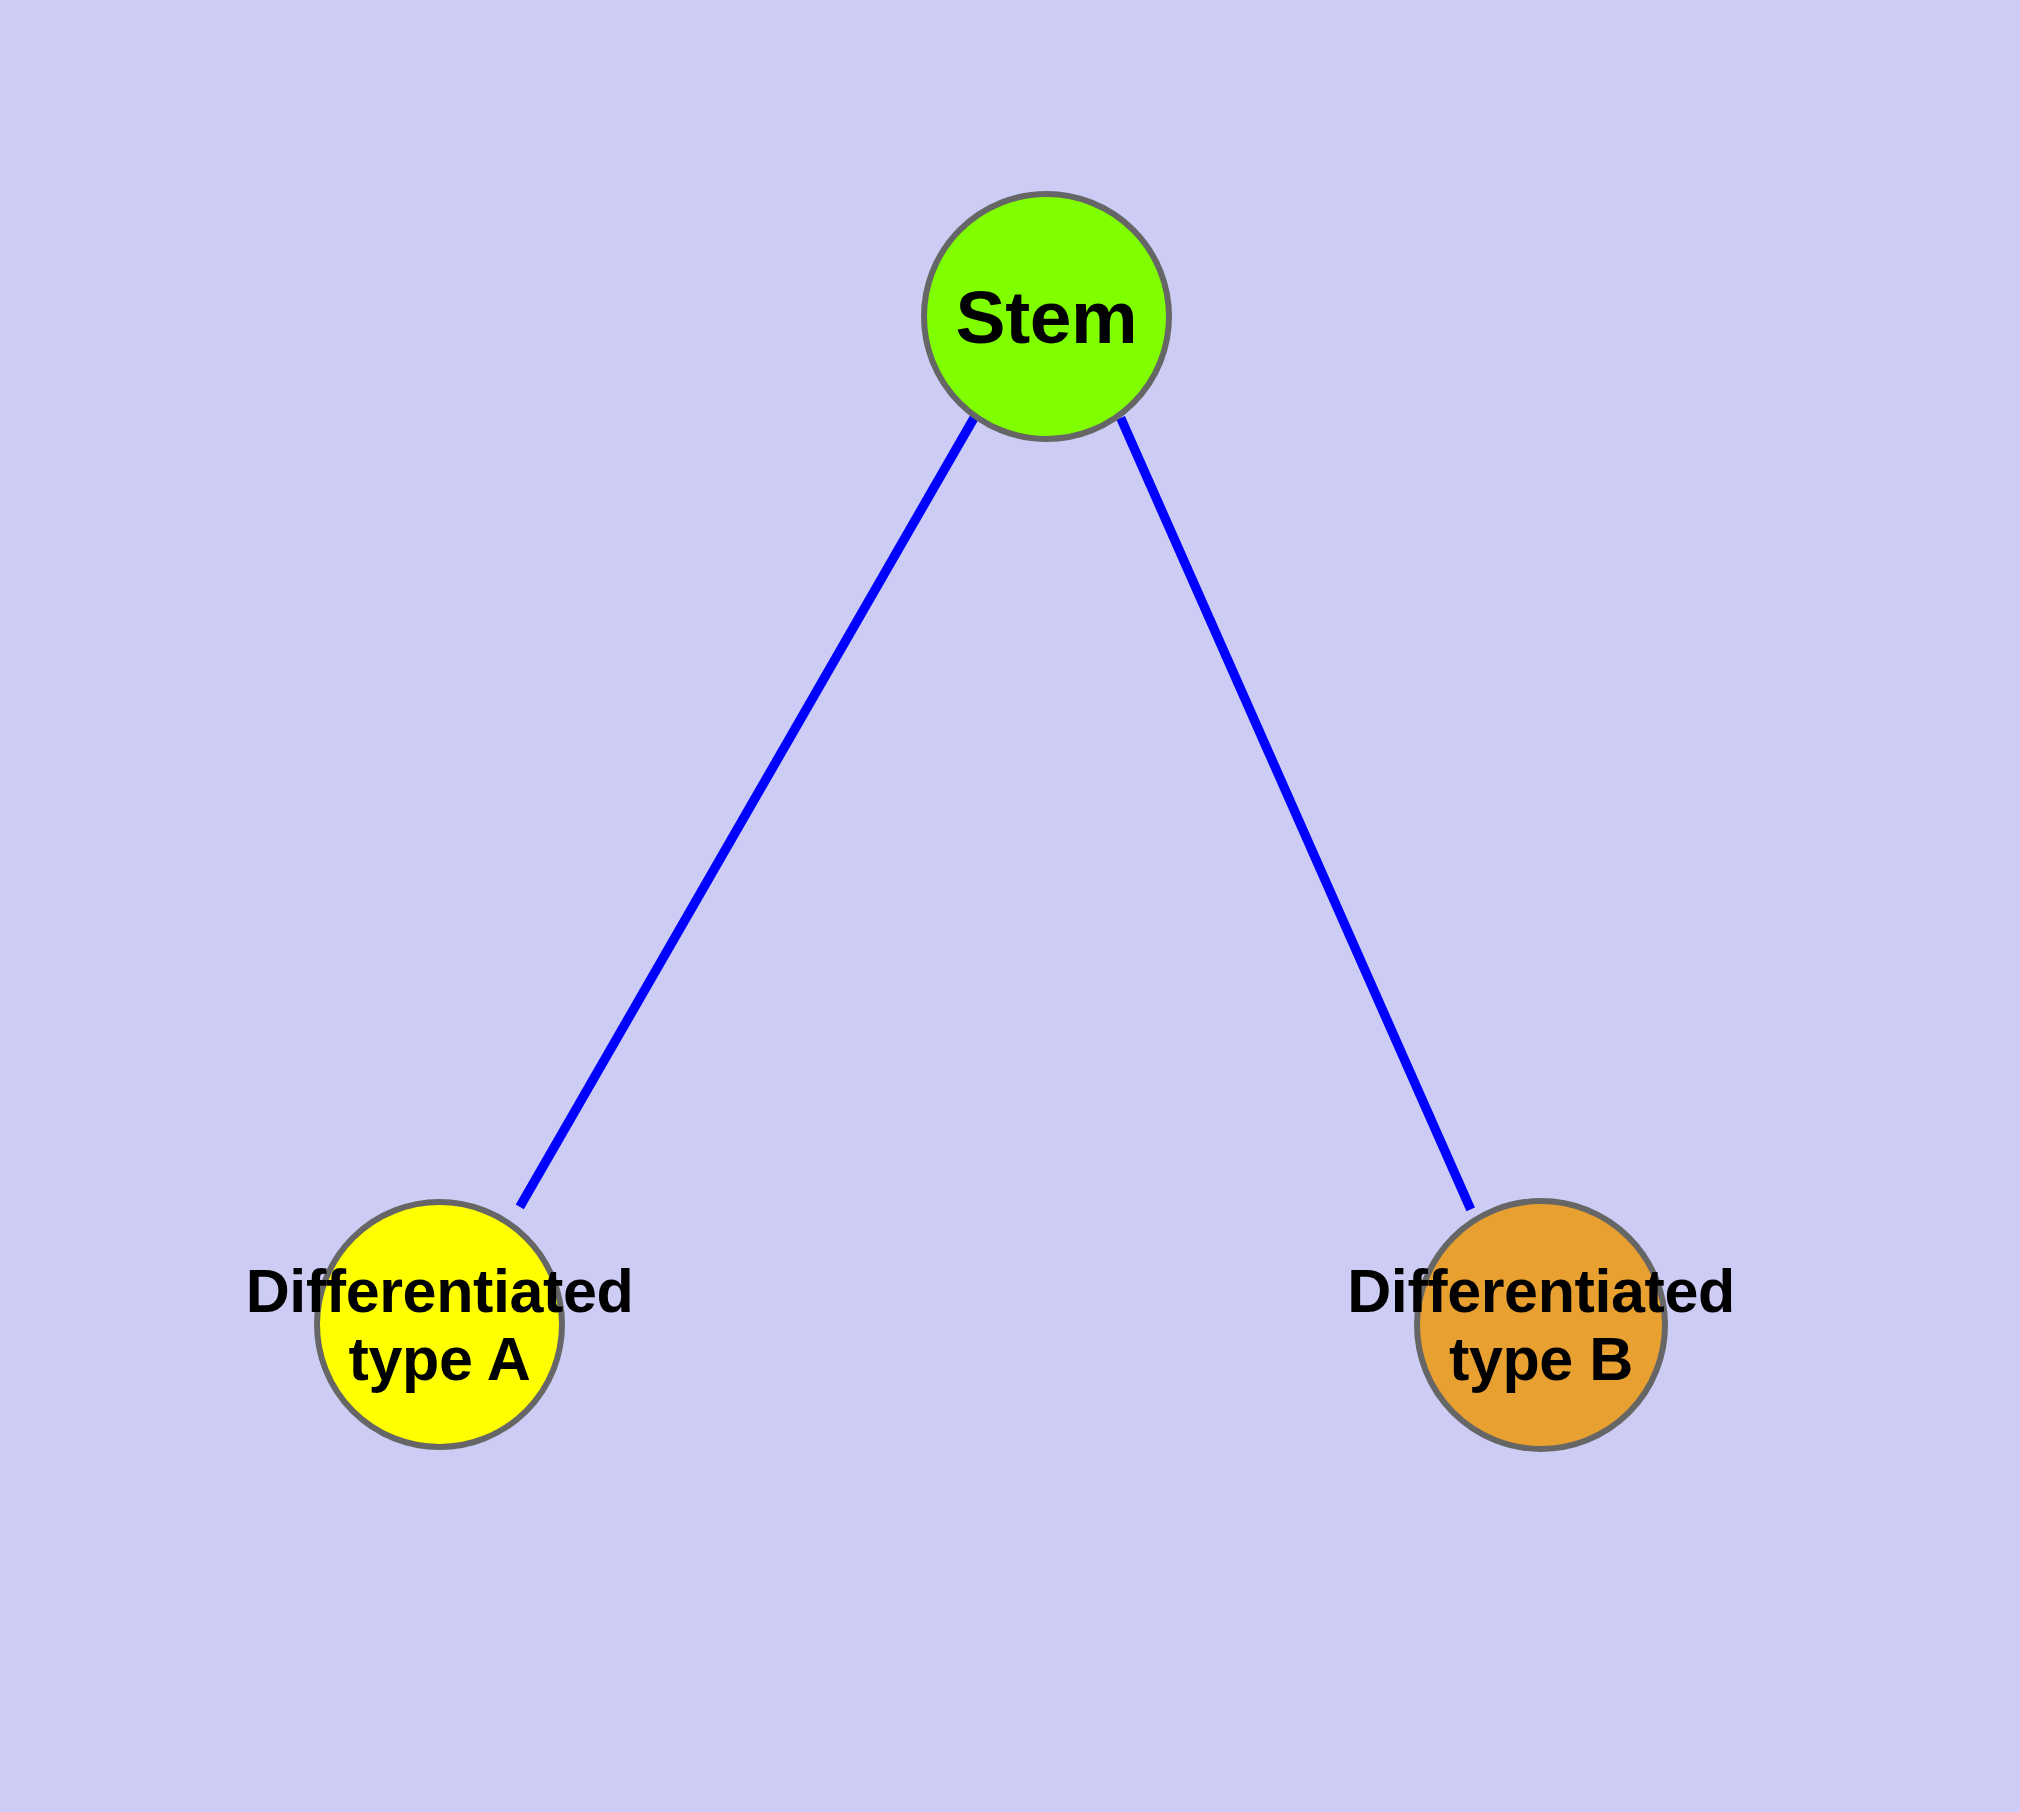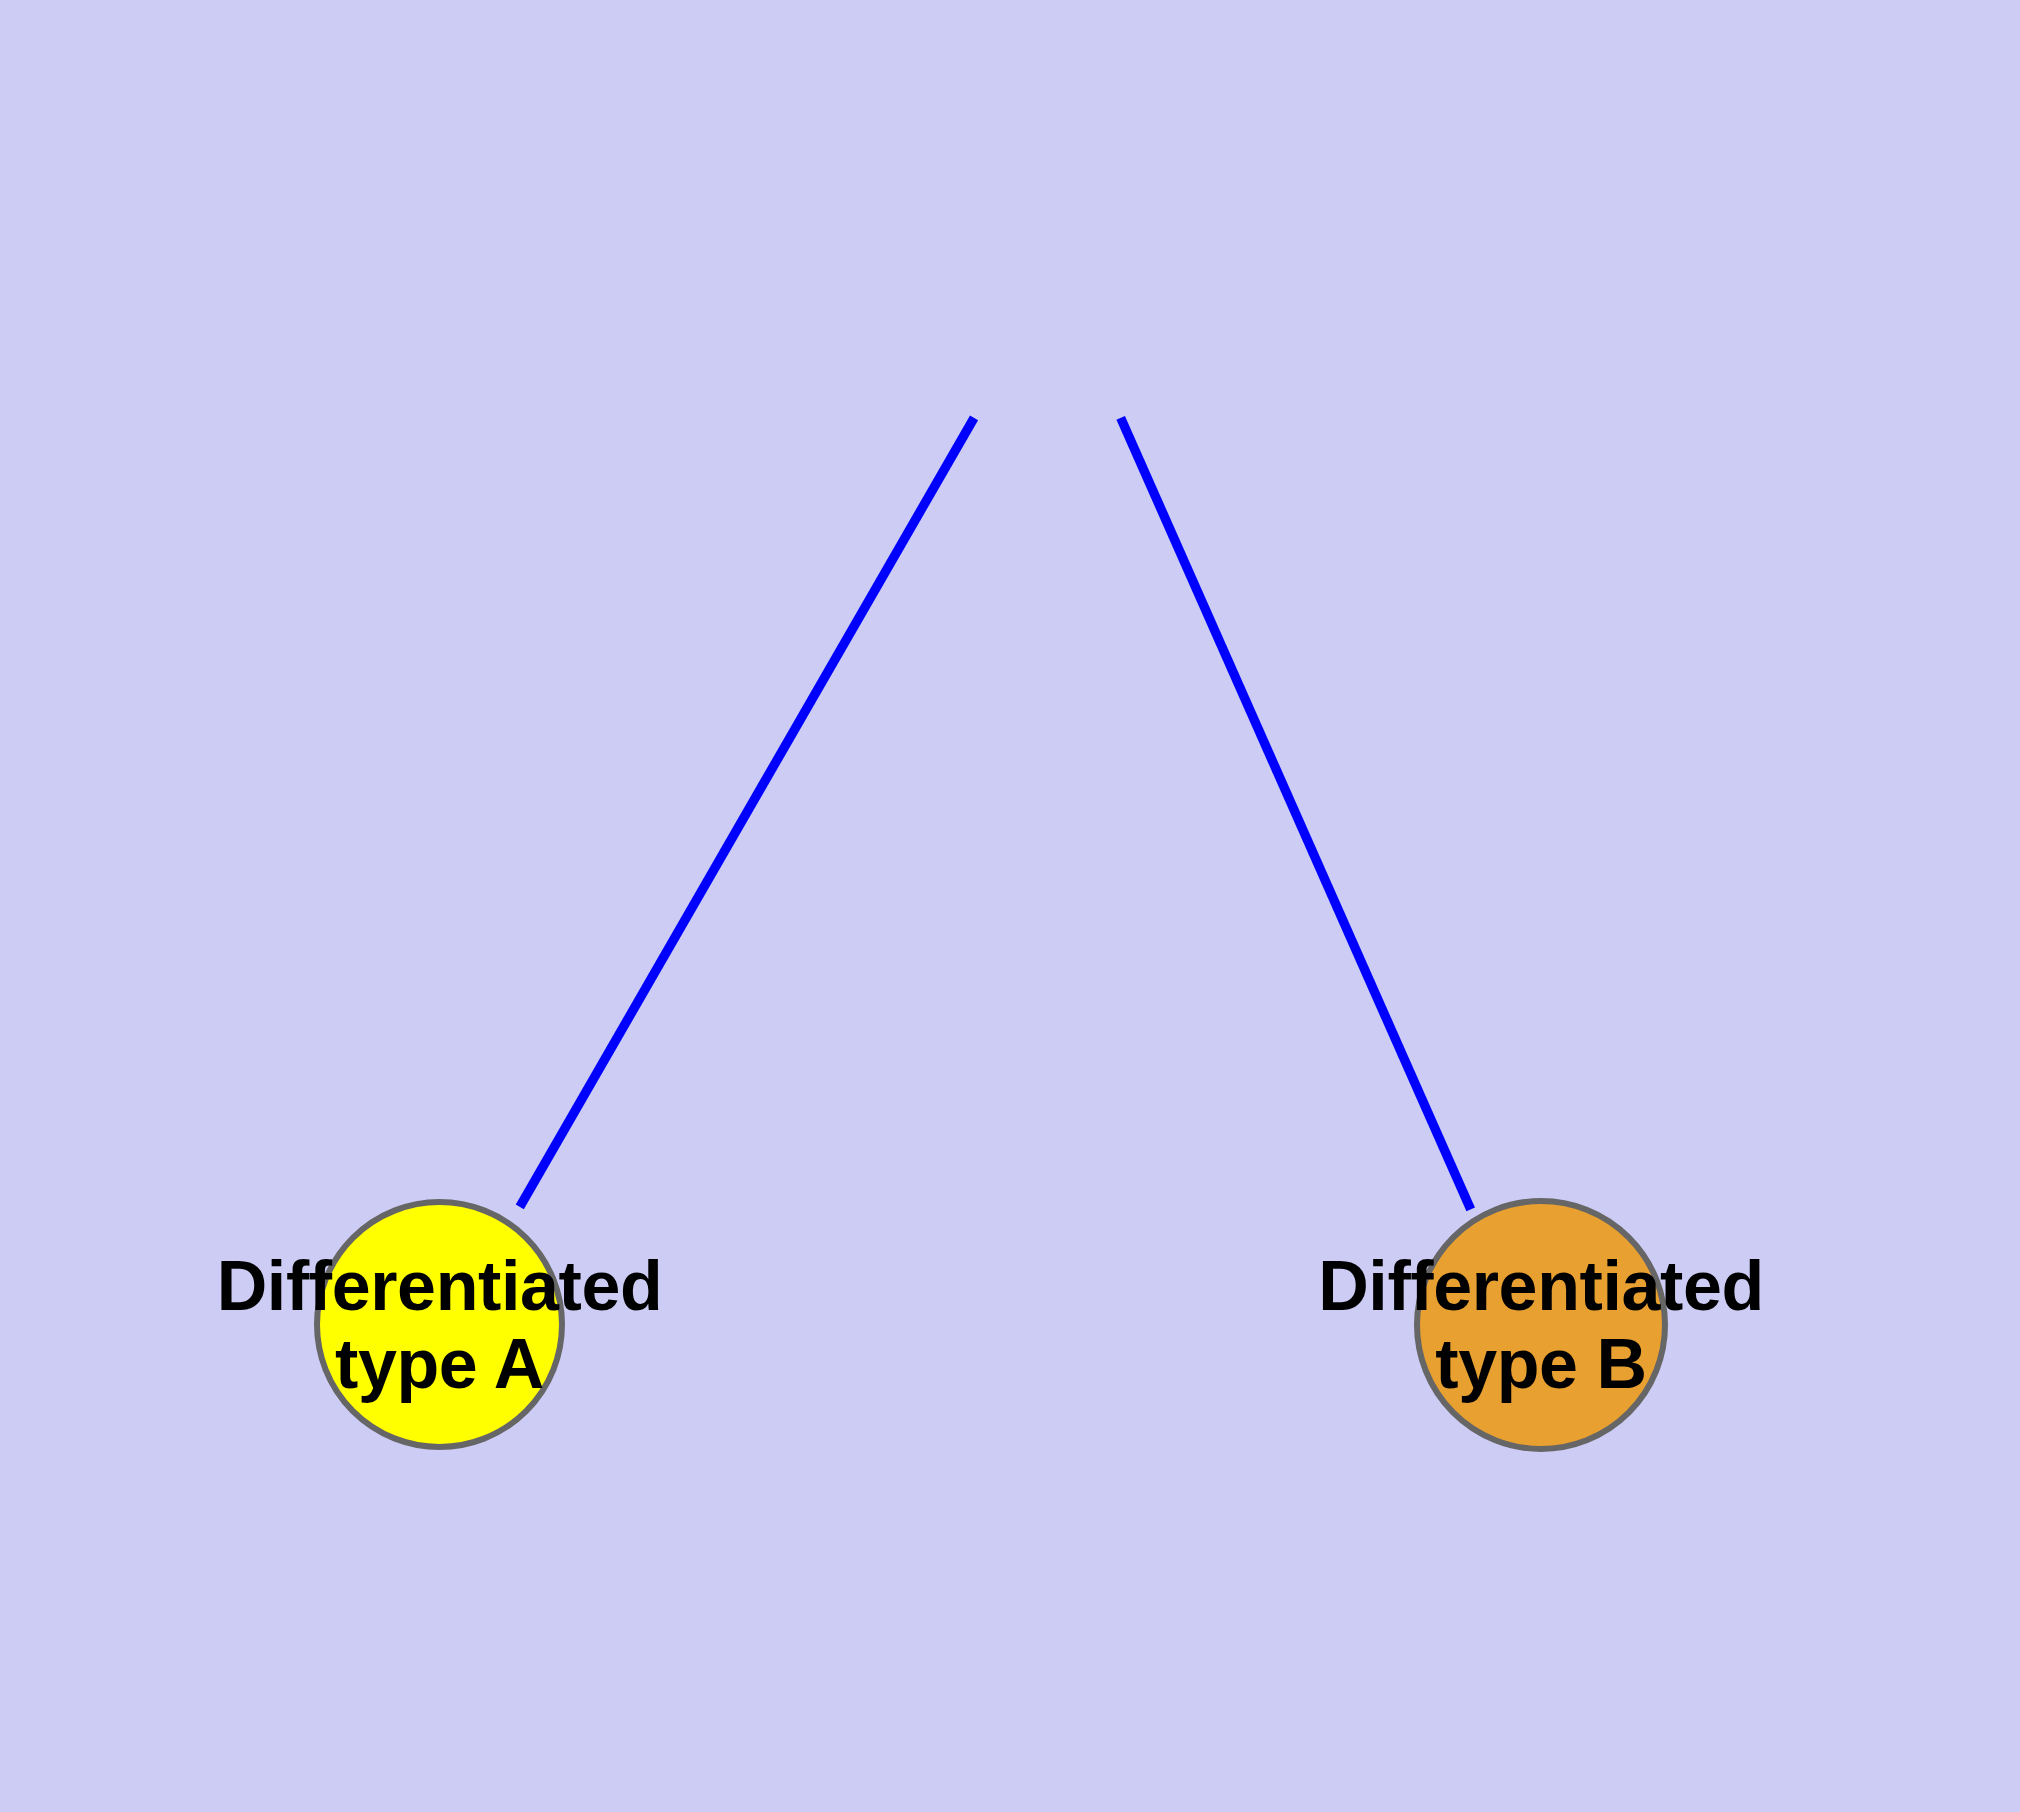--- a/index.html
+++ b/index.html
@@ -46,33 +46,36 @@
     color: #000000;
     font-family: "Liberation Sans", sans-serif;
     font-weight: bold;
     line-height: 1.12;
     letter-spacing: -0.4px;
   }
   .label-inside {
     font-size: 75px;
   }
   .label-wide {
-    font-size: 70px;
+    font-size: 61px;
   }
 </style>
 </head>
 <body style="background: rgb(204, 204, 245); width: 2021px; height: 1812px;">
 
 <div id="graph-canvas" style="width: 2021px; height: 1812px; background: rgb(204, 204, 245);">
 
   <svg id="edge-layer" viewBox="0 0 2384 2138">
     <line x1="1149" y1="493" x2="613" y2="1424" stroke="#0000ff" stroke-width="11"></line>
     <line x1="1322" y1="493" x2="1735" y2="1427" stroke="#0000ff" stroke-width="11"></line>
   </svg>
 
+  <div class="node" style="left: 921px; top: 191px; width: 251px; height: 251px; background: rgb(128, 255, 0); border: 6px solid rgb(102, 102, 102);">
+    <span class="node-label label-inside" style="color: rgb(0, 0, 0);">Stem</span>
+  </div>
 
   <div class="node" style="left: 314px; top: 1199px; width: 251px; height: 251px; background: rgb(255, 255, 0); border: 6px solid rgb(102, 102, 102);">
     <span class="node-label label-wide" style="color: rgb(0, 0, 0);">Differentiated
 type A</span>
   </div>
 
   <div class="node" style="left: 1414px; top: 1198px; width: 254px; height: 254px; background: rgb(232, 160, 48); border: 6px solid rgb(102, 102, 102);">
     <span class="node-label label-wide" style="color: rgb(0, 0, 0);">Differentiated
 type B</span>
   </div>

